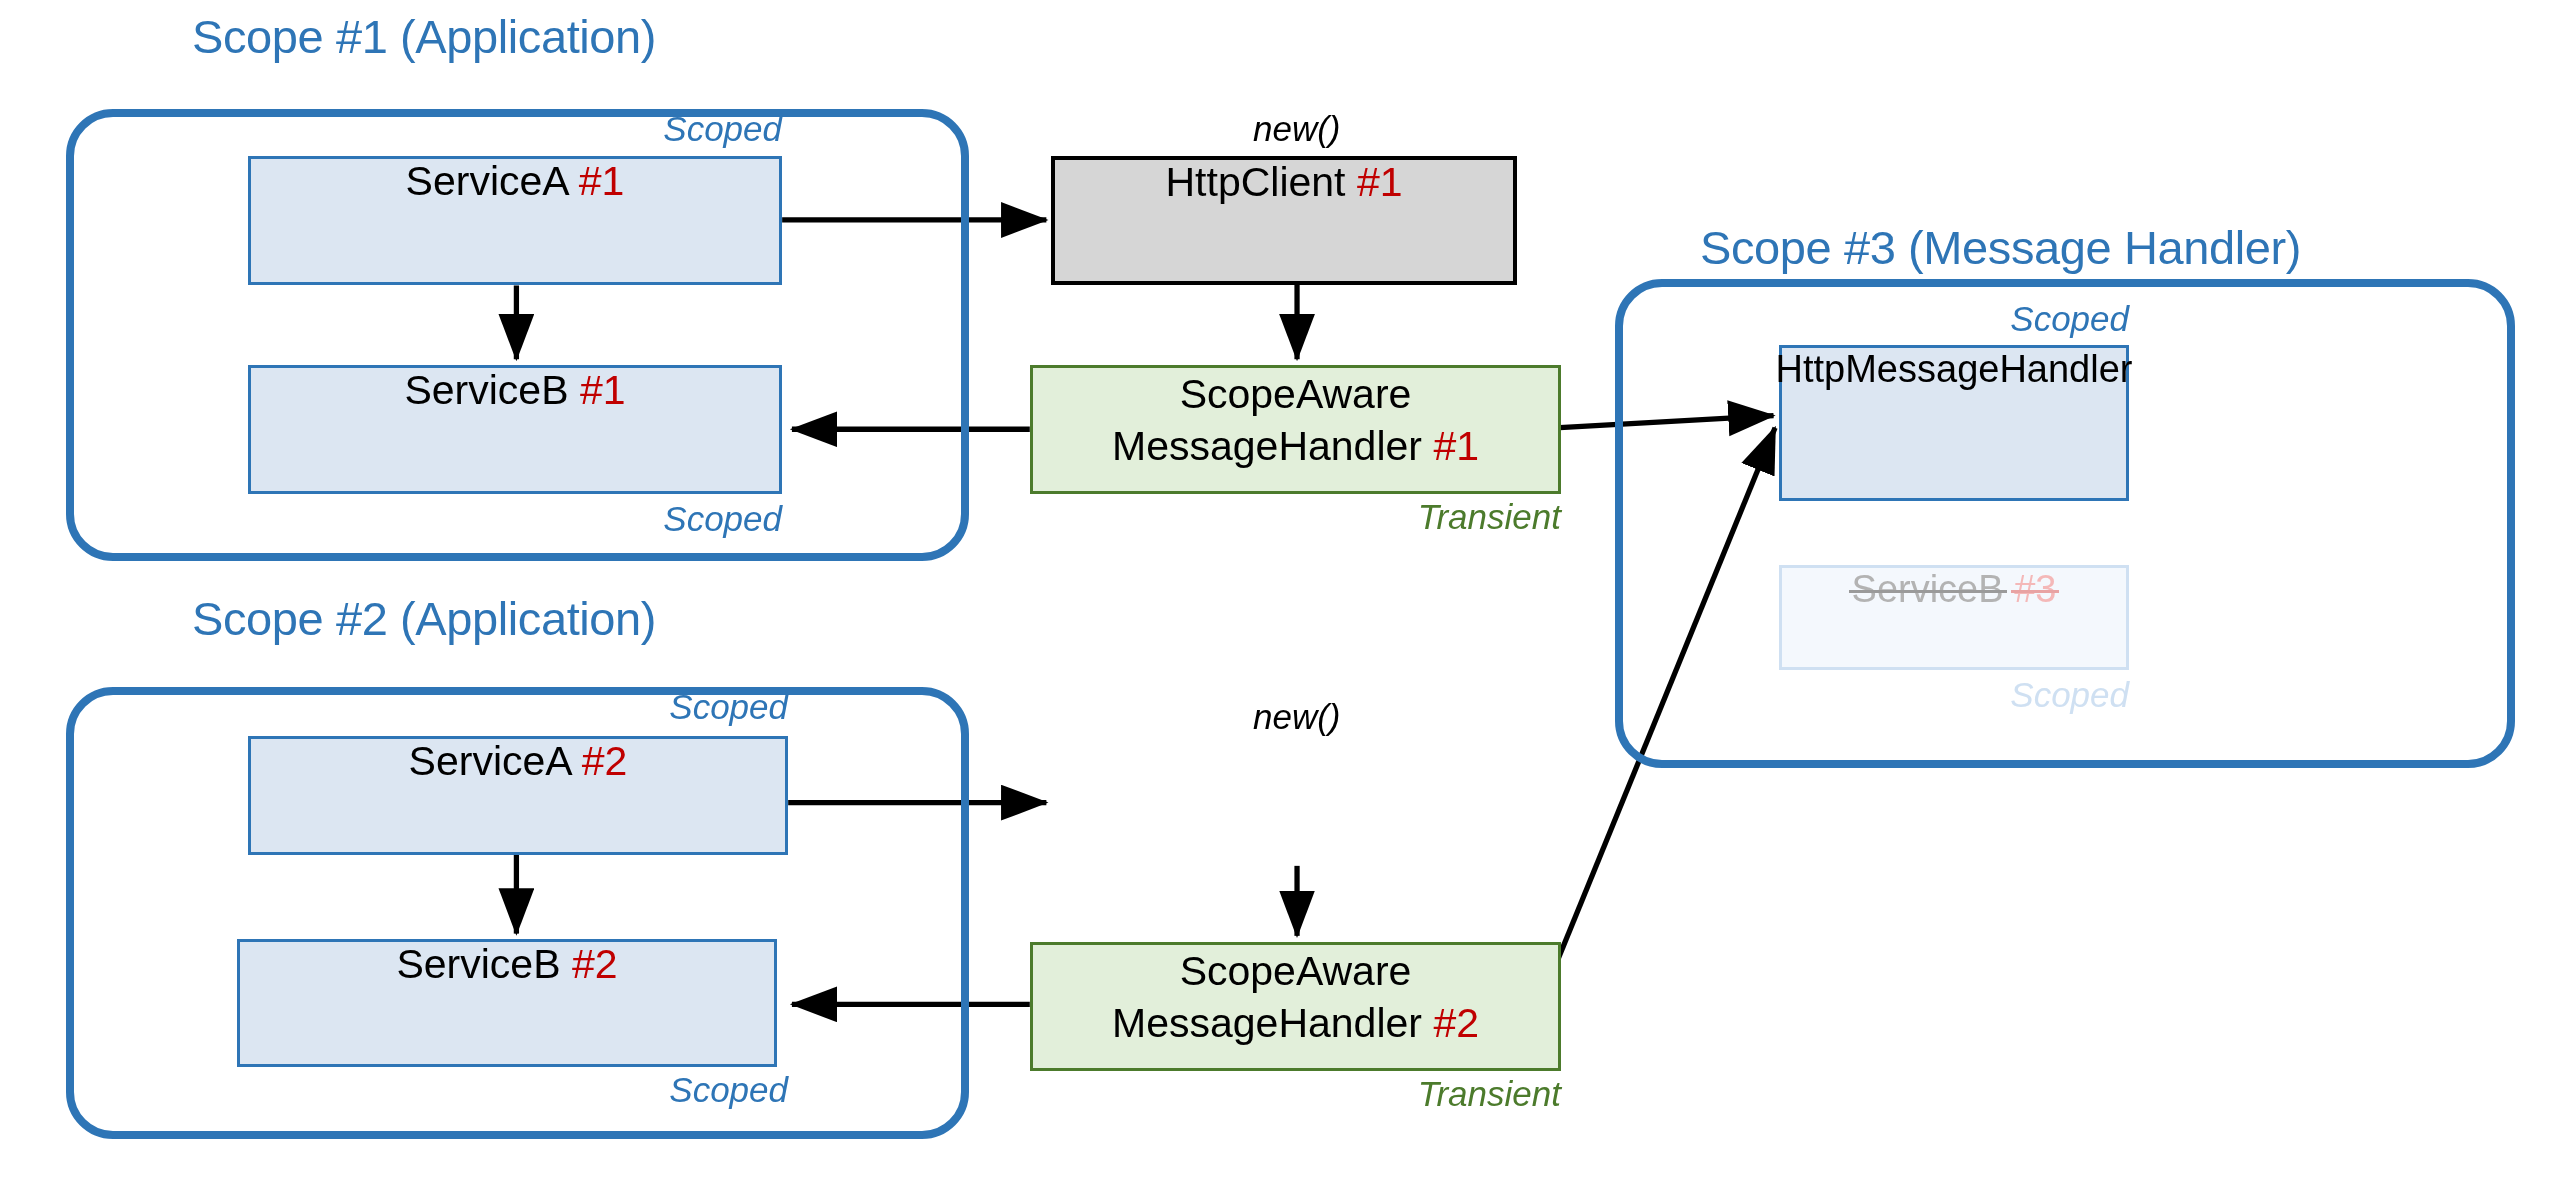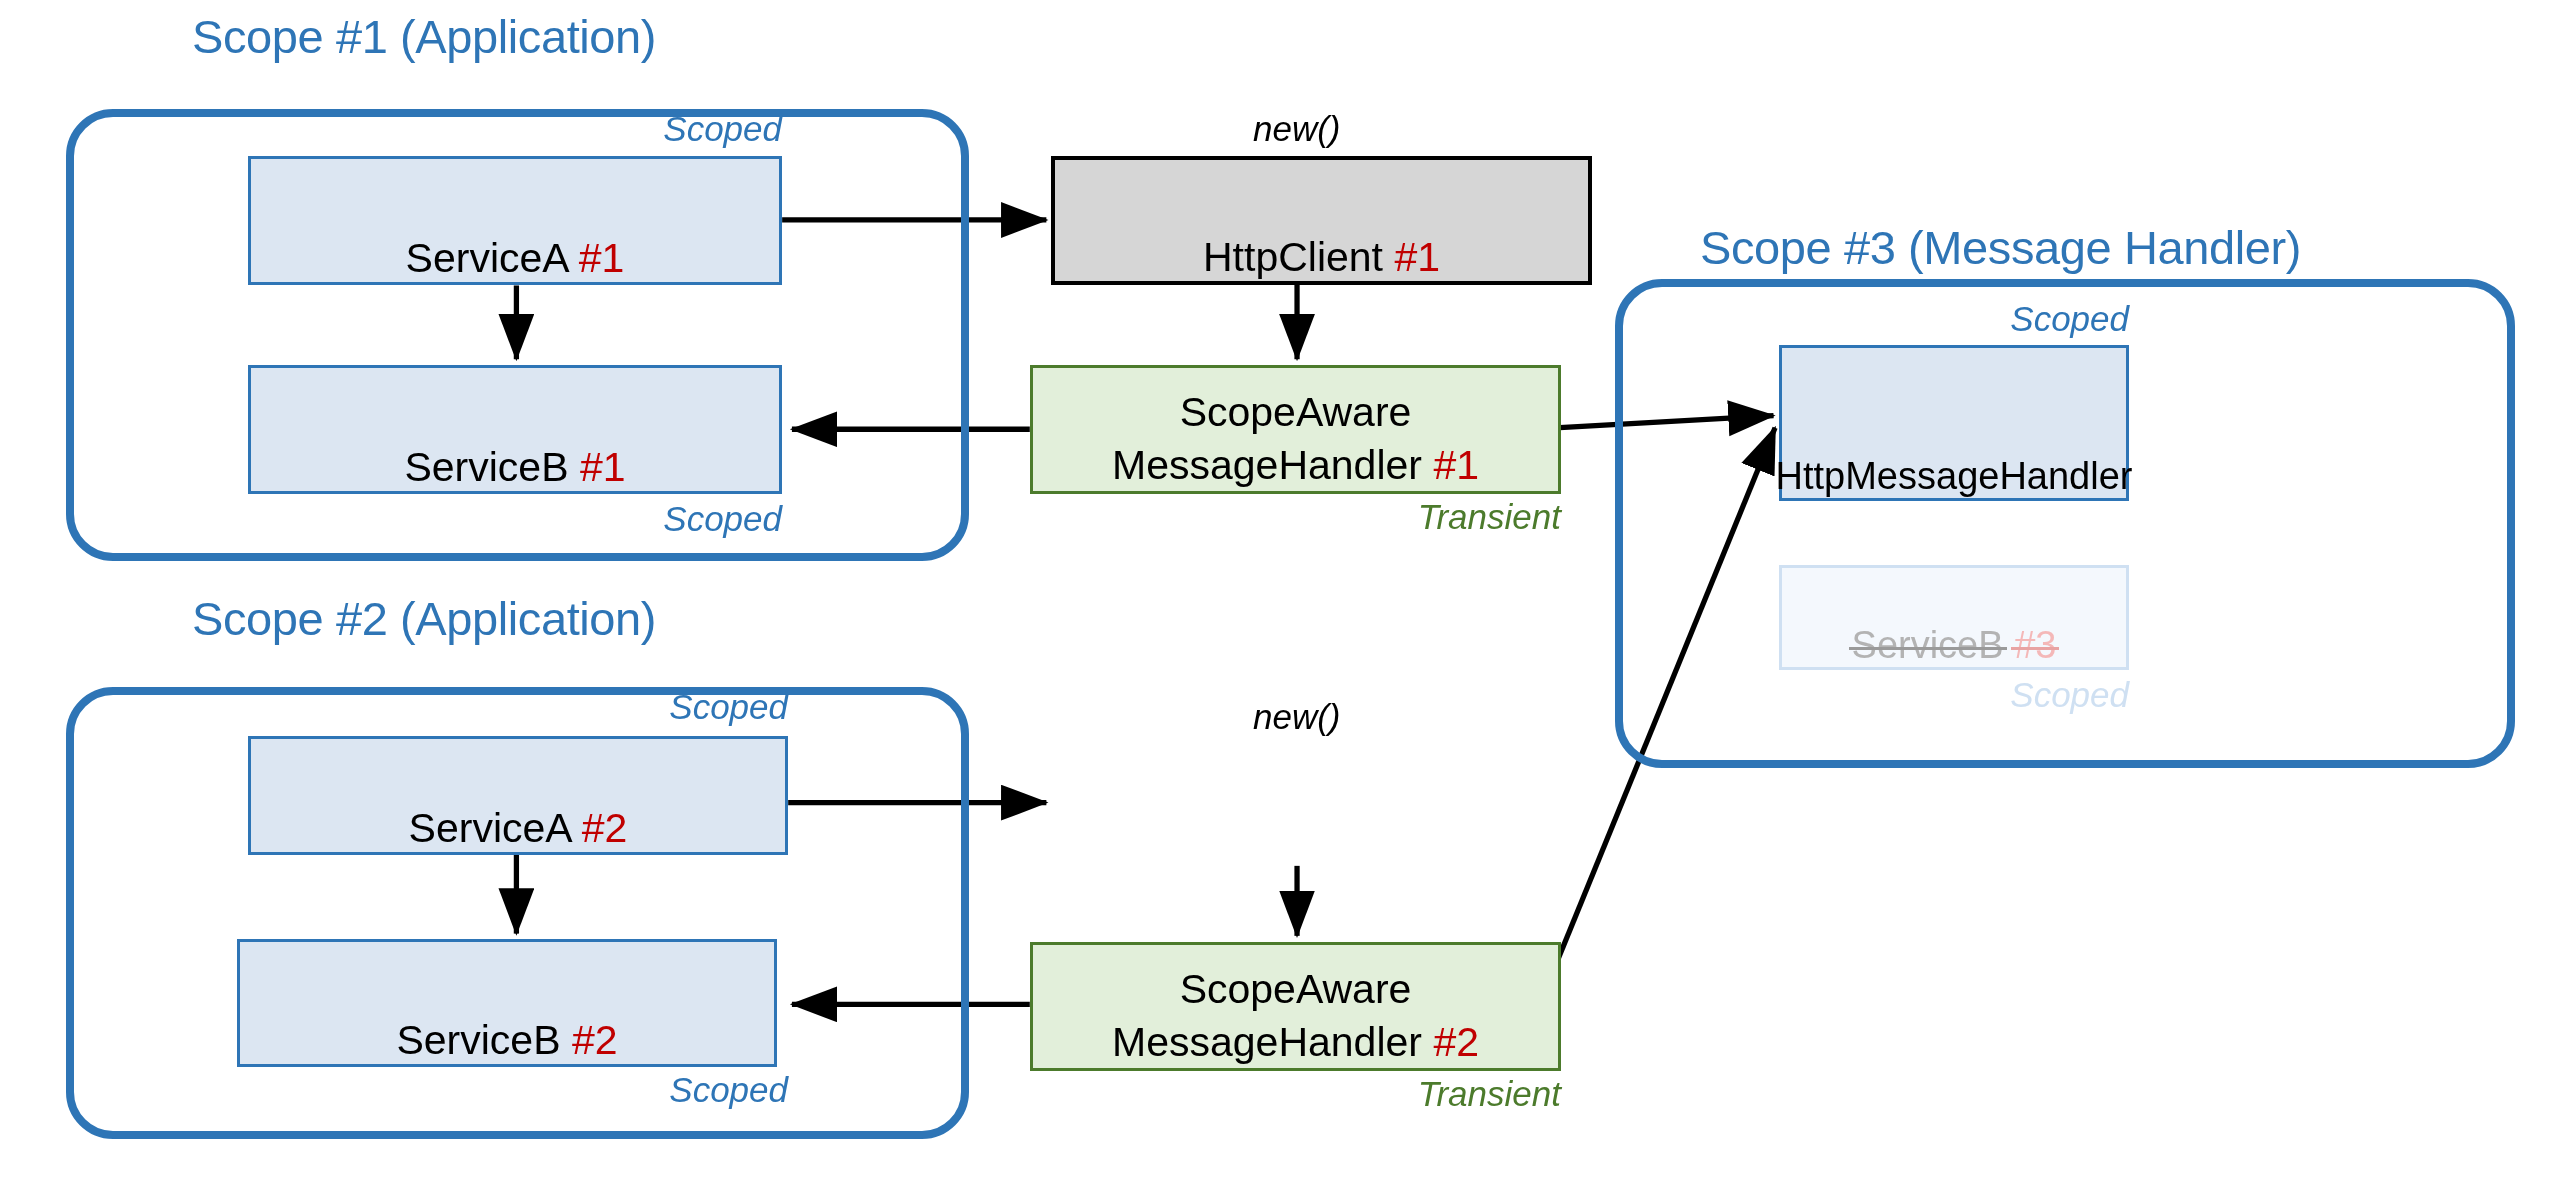--- a/index.html
+++ b/index.html
@@ -39,21 +39,21 @@
     line-height: 1;
     white-space: nowrap;
     letter-spacing: -0.4px;
   }
 
   
   .node {
     position: absolute;
     box-sizing: border-box;
     display: flex;
-    align-items: flex-end;
+    align-items: flex-start;
     justify-content: center;
     text-align: center;
     line-height: 1.12;
     font-size: 41px;
     color: #000000;
     white-space: nowrap;
   }
   .node.blue {
     background: #dce6f2;
     border: 3.8px solid #2E75B6;
@@ -154,21 +154,21 @@
       <span class="num">#1</span></span>
   </div>
 
   <div class="node blue" style="left:248px; top:365px; width:534px; height:129px;">
     <span><span>ServiceB</span>
       <span class="num">#1</span></span>
   </div>
   <div class="lifetime scoped" style="left:248px; top:501px; width:534px;">Scoped</div>
 
   <div class="edge-label" style="left:1253px; top:111px;">new()</div>
-  <div class="node grey" style="left:1051px; top:156px; width:541px; height:129px;">
+  <div class="node grey" style="left:1051px; top:156px; width:466px; height:129px;">
     <span><span>HttpClient</span>
       <span class="num">#1</span></span>
   </div>
 
   <div class="node green" style="left:1030px; top:365px; width:531px; height:129px;">
     <span>
       <span>ScopeAware</span><br>
       <span>MessageHandler</span>
       <span class="num">#1</span>
     </span>

